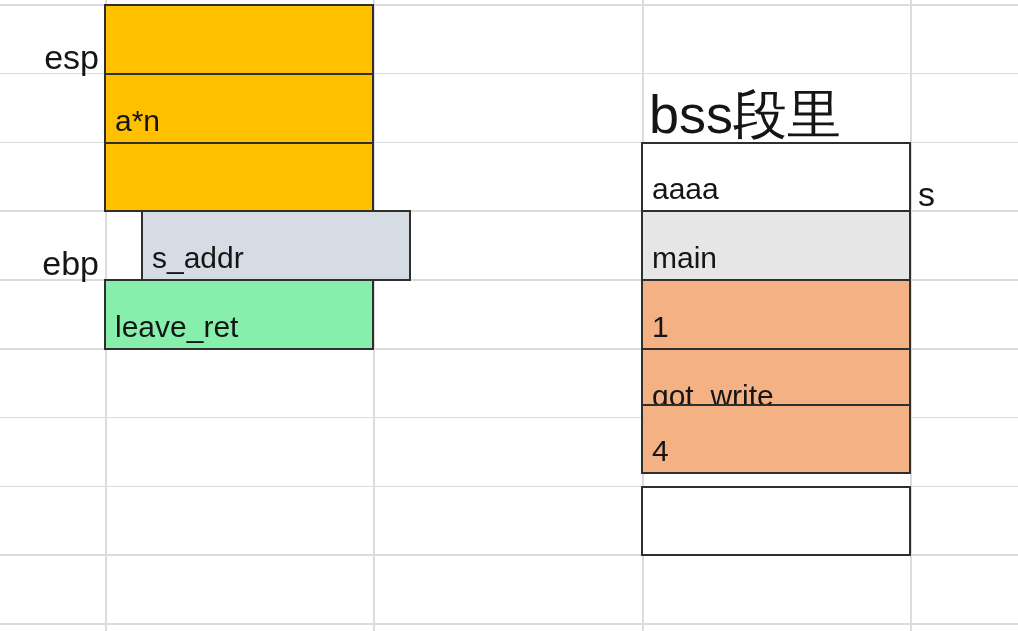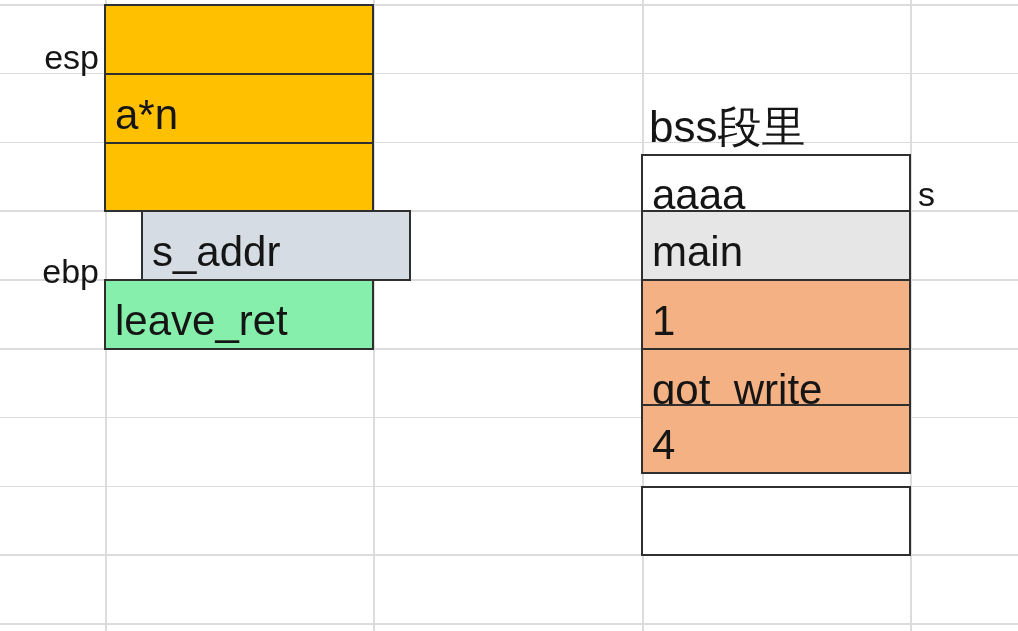--- a/index.html
+++ b/index.html
@@ -22,50 +22,50 @@
     background:repeating-linear-gradient(to right,#dcdcdc 0 1.6px,transparent 1.6px 268.5px);
     pointer-events:none;
   }
   
   .block{position:absolute;}
   .cell{
     position:absolute;left:0;width:100%;height:70.8px;
     box-sizing:border-box;border:2px solid #2f2f2f;
     display:flex;align-items:flex-end;
     padding:0 8px 6px 9px;
-    font-size:42px;line-height:1.0;
+    font-size:30px;line-height:1.0;
     white-space:nowrap;overflow:hidden;
   }
   .left-block{left:104px;top:4px;width:270px;height:348px;}
   .left-block .cell:nth-child(1){top:0;}
   .left-block .cell:nth-child(2){top:68.8px;}
   .left-block .cell:nth-child(3){top:137.6px;}
   .left-block .cell:nth-child(4){top:206.4px;}
   .left-block .cell:nth-child(5){top:275.2px;}
   .right-block{left:641px;top:141.6px;width:270px;height:486px;}
-  .right-block .cell:nth-child(1){top:12px;}
+  .right-block .cell:nth-child(1){top:0;}
   .right-block .cell:nth-child(2){top:68.8px;}
   .right-block .cell:nth-child(3){top:137.6px;}
   .right-block .cell:nth-child(4){top:206.4px;}
   .right-block .cell:nth-child(5){top:262px;}
   .right-block .cell:nth-child(6){top:344px;}
   .right-block .cell:nth-child(7){top:412.8px;}
   
   .freelabel{
     position:absolute;height:68.8px;
     display:flex;align-items:flex-end;
     font-size:34px;line-height:1.0;
     white-space:nowrap;
   }
   .reg-label{
     left:0;width:99px;top:5px;
     justify-content:flex-end;padding-bottom:9px;
   }
-  .reg-label.ebp{top:211.4px;margin-top:8px;}
-  .bss-heading{left:649px;top:80px;padding-bottom:4px;font-size:44px;text-align:center;}
+  .reg-label.ebp{top:211.4px;}
+  .bss-heading{left:649px;top:72px;padding-bottom:4px;font-size:54px;text-align:center;}
   .s-label{left:918px;top:142.6px;padding-bottom:9px;}
 </style>
 </head>
 <body>
 
 <div class="canvas">
 
   <div class="hlines"></div>
   <div class="vlines"></div>
 

